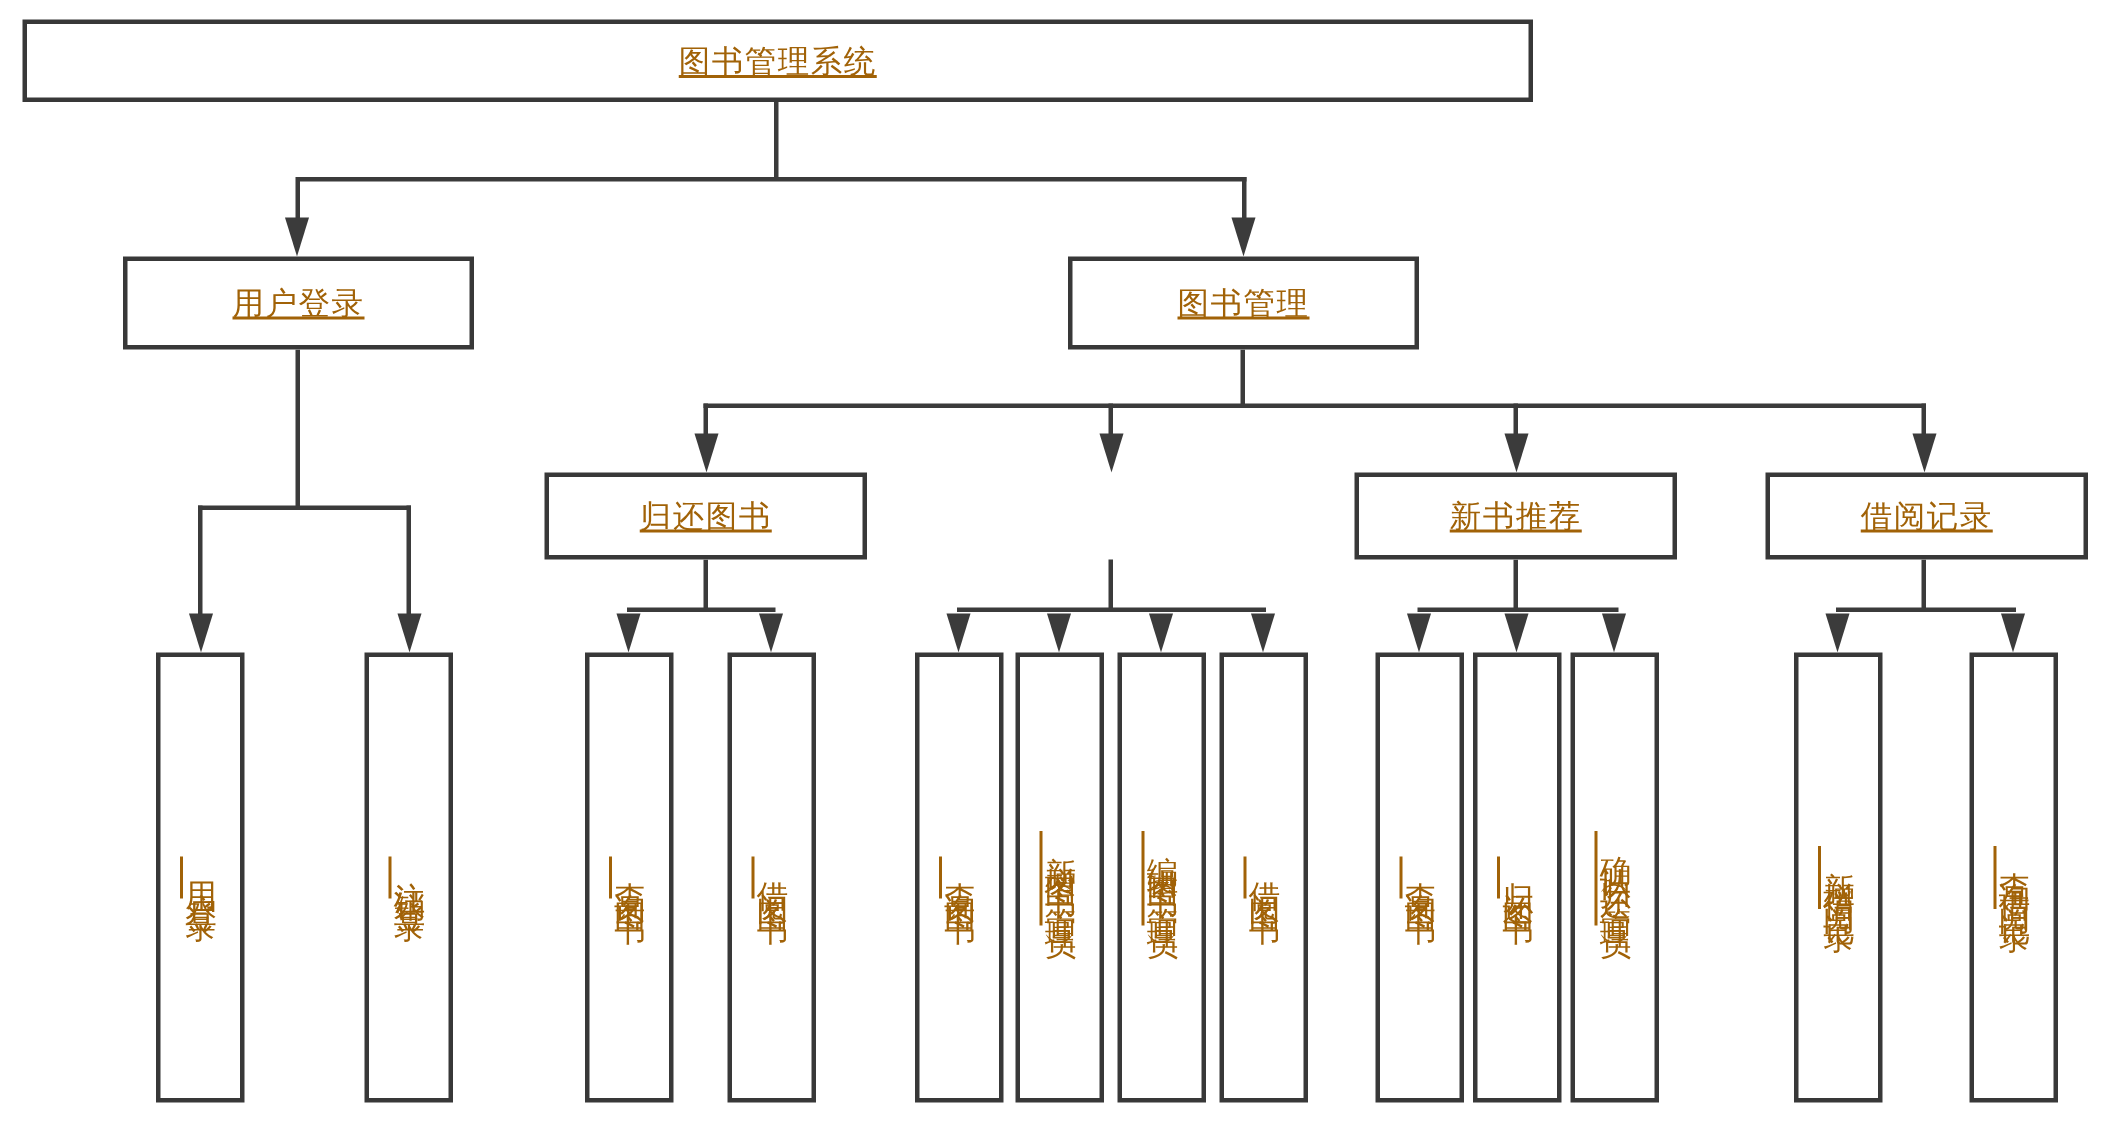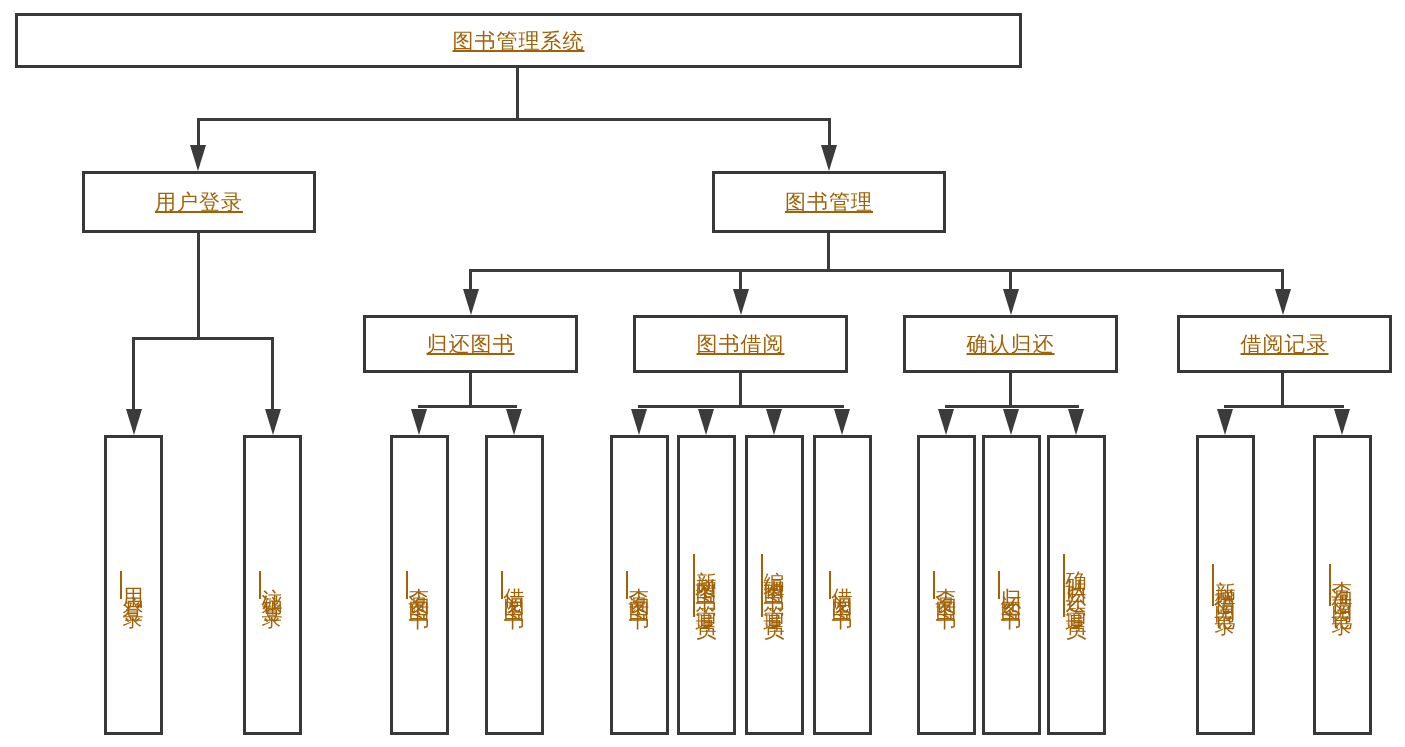--- a/index.html
+++ b/index.html
@@ -138,25 +138,22 @@
   <div class="node" id="n-user">
     <span>用户登录</span>
   </div>
   <div class="node" id="n-book">
     <span>图书管理</span>
   </div>
 
   <div class="node l3" id="n-recommend">
     <span>归还图书</span>
   </div>
-  <div class="node l3" id="n-borrow">
-    <span>图书借阅</span>
-  </div>
   <div class="node l3" id="n-current">
-    <span>确认归还</span>
+    <span>新书推荐</span>
   </div>
   <div class="node l3" id="n-records">
     <span>借阅记录</span>
   </div>
 
   <div class="node leaf" id="lf-user-login">
     <span class="vtext">用户登录</span>
   </div>
   <div class="node leaf" id="lf-user-logout">
     <span class="vtext">注销登录</span>

